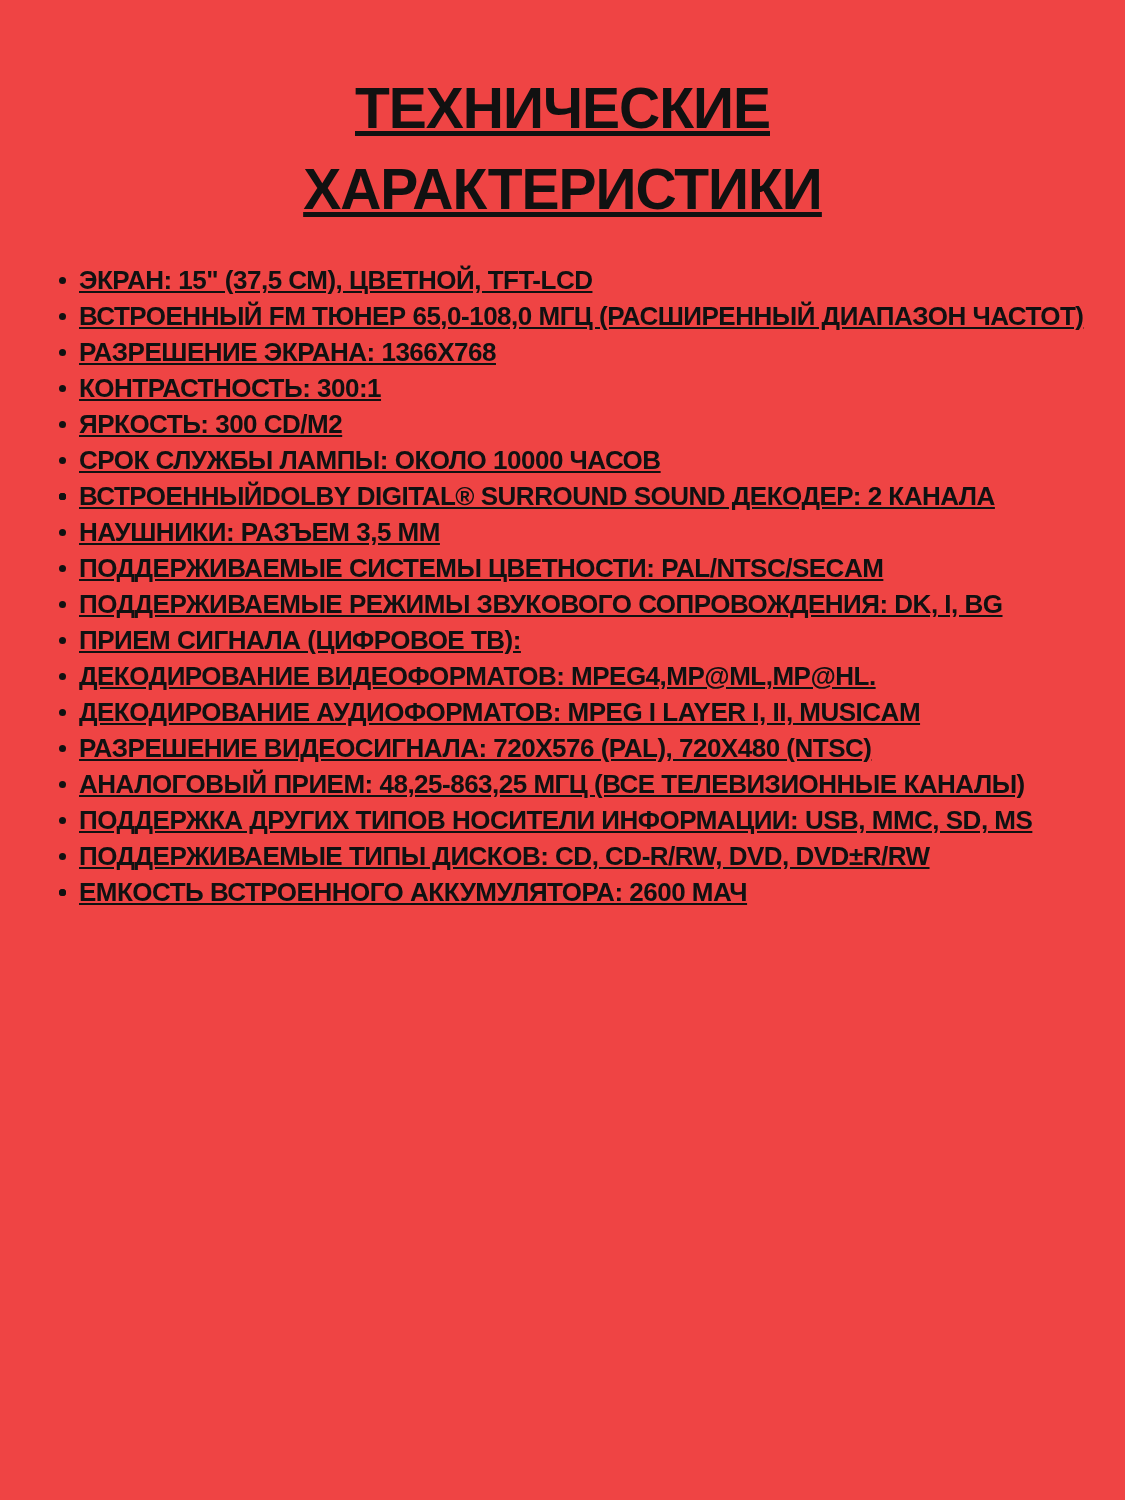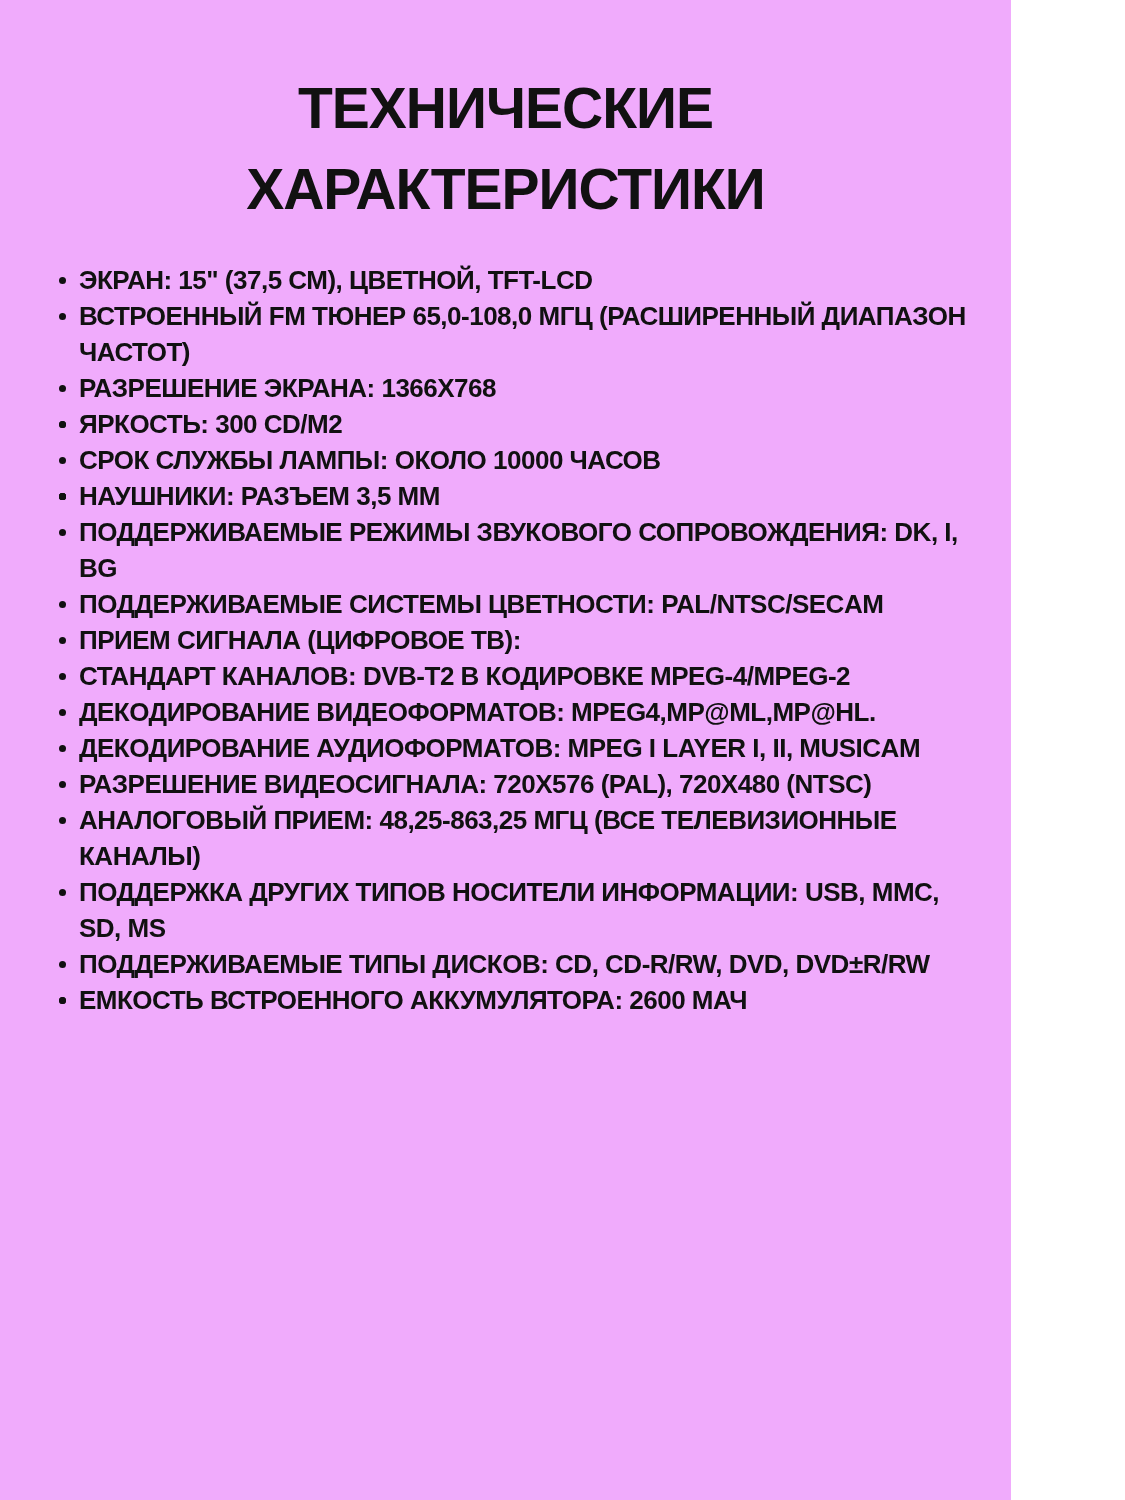--- a/index.html
+++ b/index.html
@@ -3,27 +3,28 @@
 <meta charset="utf-8">
 <style>
   html, body {
     margin: 0;
     padding: 0;
     background: #ffffff;
     width: 1125px;
   }
   .page {
     position: relative;
-    width: 1011px;
+    width: 1125px;
     min-height: 1500px;
-    background: #f0abfc;
+    background: #ef4444;
     color: #111111;
     font-family: "Liberation Sans", sans-serif;
     box-sizing: border-box;
     overflow: hidden;
+    text-decoration: underline;
   }
   .doc-title {
     margin: 68px auto 32px auto;
     max-width: 700px;
     text-align: center;
     font-size: 57px;
     line-height: 1.42;
     font-weight: 800;
     letter-spacing: -1px;
     color: #111111;
@@ -57,31 +58,30 @@
 </head>
 <body>
 
 <div class="page">
   <h1 class="doc-title">ТЕХНИЧЕСКИЕ ХАРАКТЕРИСТИКИ</h1>
 
   <ul class="spec-list">
     <li class="spec-item"><span class="bullet"></span><span>ЭКРАН: 15" (37,5 СМ), ЦВЕТНОЙ, TFT-LCD</span></li>
     <li class="spec-item"><span class="bullet"></span><span>ВСТРОЕННЫЙ FM ТЮНЕР 65,0-108,0 МГЦ (РАСШИРЕННЫЙ ДИАПАЗОН ЧАСТОТ)</span></li>
     <li class="spec-item"><span class="bullet"></span><span>РАЗРЕШЕНИЕ ЭКРАНА: 1366X768</span></li>
-    <li class="spec-item"><span class="bullet"></span></li>
+    <li class="spec-item"><span class="bullet"></span><span>КОНТРАСТНОСТЬ: 300:1</span></li>
     <li class="spec-item"><span class="bullet"></span><span>ЯРКОСТЬ: 300 CD/M2</span></li>
     <li class="spec-item"><span class="bullet"></span><span>СРОК СЛУЖБЫ ЛАМПЫ: ОКОЛО 10000 ЧАСОВ</span></li>
     <li class="spec-item"><span class="bullet"></span></li>
     <li class="spec-item"><span class="bullet"></span></li>
-    <li class="spec-item"><span class="bullet"></span></li>
+    <li class="spec-item"><span class="bullet"></span><span>ВСТРОЕННЫЙDOLBY DIGITAL® SURROUND SOUND ДЕКОДЕР: 2 КАНАЛА</span></li>
     <li class="spec-item"><span class="bullet"></span><span>НАУШНИКИ: РАЗЪЕМ 3,5 ММ</span></li>
+    <li class="spec-item"><span class="bullet"></span><span>ПОДДЕРЖИВАЕМЫЕ СИСТЕМЫ ЦВЕТНОСТИ: PAL/NTSC/SECAM</span></li>
     <li class="spec-item"><span class="bullet"></span><span>ПОДДЕРЖИВАЕМЫЕ РЕЖИМЫ ЗВУКОВОГО СОПРОВОЖДЕНИЯ: DK, I, BG</span></li>
-    <li class="spec-item"><span class="bullet"></span><span>ПОДДЕРЖИВАЕМЫЕ СИСТЕМЫ ЦВЕТНОСТИ: PAL/NTSC/SECAM</span></li>
     <li class="spec-item"><span class="bullet"></span><span>ПРИЕМ СИГНАЛА (ЦИФРОВОЕ ТВ):</span></li>
-    <li class="spec-item"><span class="bullet"></span><span>СТАНДАРТ КАНАЛОВ: DVB-T2 В КОДИРОВКЕ MPEG-4/MPEG-2</span></li>
     <li class="spec-item"><span class="bullet"></span><span>ДЕКОДИРОВАНИЕ ВИДЕОФОРМАТОВ: MPEG4,MP@ML,MP@HL.</span></li>
     <li class="spec-item"><span class="bullet"></span><span>ДЕКОДИРОВАНИЕ АУДИОФОРМАТОВ: MPEG I LAYER I, II, MUSICAM</span></li>
     <li class="spec-item"><span class="bullet"></span><span>РАЗРЕШЕНИЕ ВИДЕОСИГНАЛА: 720X576 (PAL), 720X480 (NTSC)</span></li>
     <li class="spec-item"><span class="bullet"></span><span>АНАЛОГОВЫЙ ПРИЕМ: 48,25-863,25 МГЦ (ВСЕ ТЕЛЕВИЗИОННЫЕ КАНАЛЫ)</span></li>
     <li class="spec-item"><span class="bullet"></span><span>ПОДДЕРЖКА ДРУГИХ ТИПОВ НОСИТЕЛИ ИНФОРМАЦИИ: USB, MMC, SD, MS</span></li>
     <li class="spec-item"><span class="bullet"></span><span>ПОДДЕРЖИВАЕМЫЕ ТИПЫ ДИСКОВ: CD, CD-R/RW, DVD, DVD±R/RW</span></li>
     <li class="spec-item"><span class="bullet"></span></li>
     <li class="spec-item"><span class="bullet"></span><span>ЕМКОСТЬ ВСТРОЕННОГО АККУМУЛЯТОРА: 2600 МАЧ</span></li>
   </ul>
 </div>

